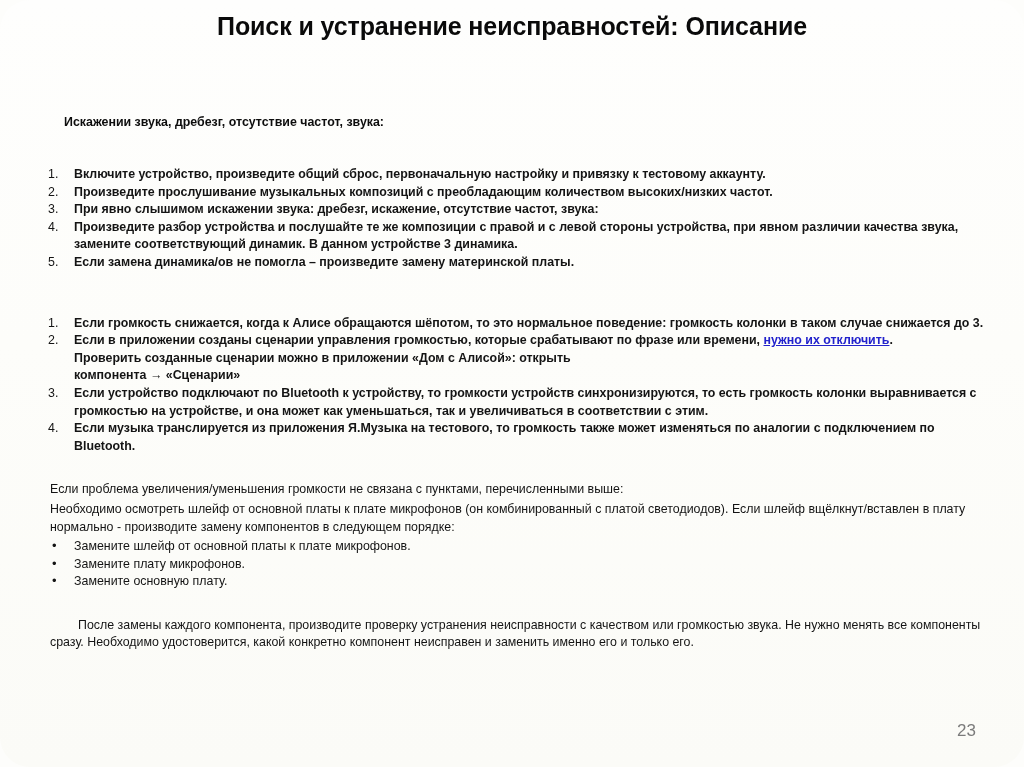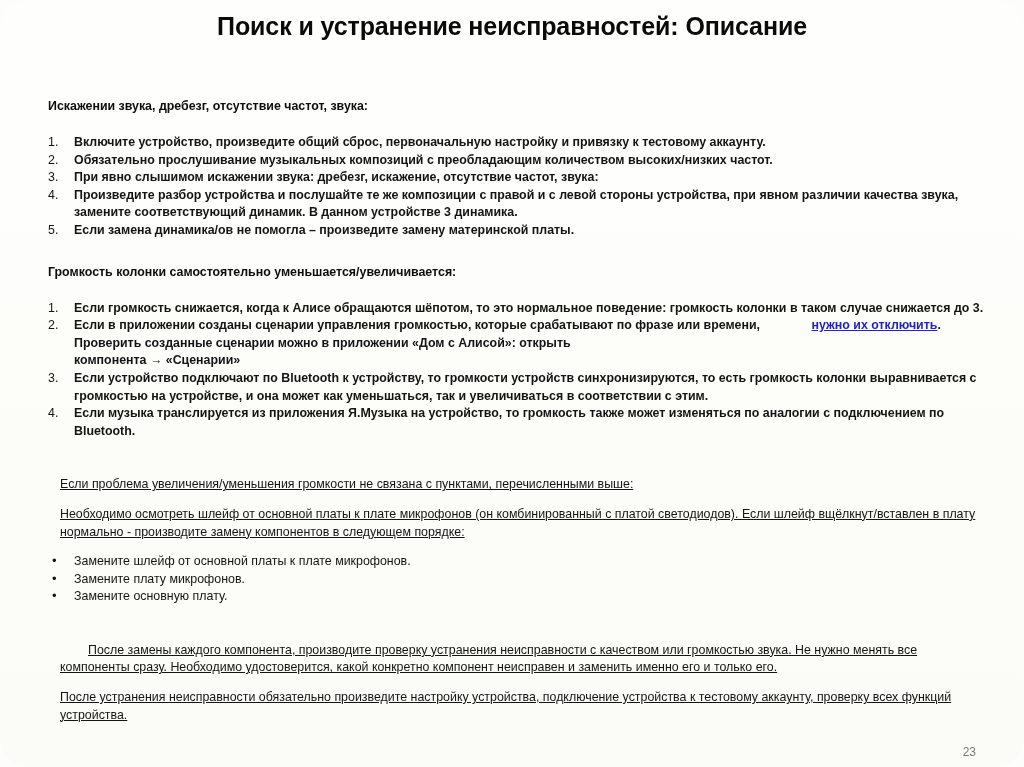--- a/index.html
+++ b/index.html
@@ -50,21 +50,21 @@
     width: 940px;
     font-size: 12.4px;
     line-height: 17.6px;
     color: #141414;
   }
 
   .section-heading {
     font-weight: bold;
     font-size: 12.4px;
     line-height: 17px;
-    margin: 0;
+    margin: 16px;
     color: #0d0d0d;
   }
   .spacer-md { height: 19px; }
   .spacer-lg { height: 24px; }
 
   
   ol.num-list {
     list-style: none;
     margin: 0;
     padding: 0;
@@ -103,39 +103,37 @@
   ul.bul-list > li .bullet {
     position: absolute;
     left: 4px;
     top: -1px;
     font-size: 13px;
     line-height: 17.6px;
     color: #141414;
   }
 
   p.para {
-    margin: 12px;
-    text-decoration: underline;
+    margin: 2px;
   }
   p.para.indent {
     text-indent: 28px;
   }
 
   a.inline-link {
     color: #2222cc;
     text-decoration: underline;
-    margin-left: 48px;
   }
 
   
   .page-number {
     position: absolute;
     right: 48px;
-    bottom: 8px;
-    font-size: 12px;
+    bottom: 26px;
+    font-size: 17px;
     color: #7b7b7b;
     font-family: "Liberation Sans", "DejaVu Sans", sans-serif;
   }
 </style>
 </head>
 <body>
 
 <div class="slide">
 
   <div class="title-block">
@@ -147,57 +145,56 @@
     <p class="section-heading">Искажении звука, дребезг, отсутствие частот, звука:</p>
     <div class="spacer-md"></div>
 
     <ol class="num-list">
       <li>
         <span class="marker">1.</span>
         <span class="li-text">Включите устройство, произведите общий сброс, первоначальную настройку и привязку к тестовому аккаунту.</span>
       </li>
       <li>
         <span class="marker">2.</span>
-        <span class="li-text">Обязательно прослушивание музыкальных композиций с преобладающим количеством высоких/низких частот.</span>
+        <span class="li-text">Произведите прослушивание музыкальных композиций с преобладающим количеством высоких/низких частот.</span>
       </li>
       <li>
         <span class="marker">3.</span>
         <span class="li-text">При явно слышимом искажении звука: дребезг, искажение, отсутствие частот, звука:</span>
       </li>
       <li>
         <span class="marker">4.</span>
         <span class="li-text">Произведите разбор устройства и послушайте те же композиции с правой и с левой стороны устройства, при явном различии качества звука, замените соответствующий динамик. В данном устройстве 3 динамика.</span>
       </li>
       <li>
         <span class="marker">5.</span>
         <span class="li-text">Если замена динамика/ов не помогла – произведите замену материнской платы.</span>
       </li>
     </ol>
 
     <div class="spacer-lg"></div>
 
-    <p class="section-heading">Громкость колонки самостоятельно уменьшается/увеличивается:</p>
     <div class="spacer-md"></div>
 
     <ol class="num-list">
       <li>
         <span class="marker">1.</span>
         <span class="li-text">Если громкость снижается, когда к Алисе обращаются шёпотом, то это нормальное поведение: громкость колонки в таком случае снижается до 3.</span>
       </li>
       <li>
         <span class="marker">2.</span>
         <span class="li-text"><span>Если в приложении созданы сценарии управления громкостью, которые срабатывают по фразе или времени, </span><a href="#" class="inline-link">нужно их отключить</a><span>.</span><span class="sub">Проверить созданные сценарии можно в приложении «Дом с Алисой»: открыть</span><span class="sub">компонента → «Сценарии»</span></span>
       </li>
       <li>
         <span class="marker">3.</span>
         <span class="li-text">Если устройство подключают по Bluetooth к устройству, то громкости устройств синхронизируются, то есть громкость колонки выравнивается с громкостью на устройстве, и она может как уменьшаться, так и увеличиваться в соответствии с этим.</span>
       </li>
       <li>
         <span class="marker">4.</span>
-        <span class="li-text">Если музыка транслируется из приложения Я.Музыка на устройство, то громкость также может изменяться по аналогии с подключением по Bluetooth.</span>
+        <span class="li-text">Если музыка транслируется из приложения Я.Музыка на тестового, то громкость также может изменяться по аналогии с подключением по Bluetooth.</span>
       </li>
     </ol>
 
     <div class="spacer-lg"></div>
 
     <p class="para">Если проблема увеличения/уменьшения громкости не связана с пунктами, перечисленными  выше:</p>
     <p class="para">Необходимо осмотреть шлейф от основной платы к плате микрофонов (он комбинированный с платой светодиодов). Если шлейф вщёлкнут/вставлен в плату нормально - производите замену компонентов в следующем порядке:</p>
 
     <ul class="bul-list">
       <li>
@@ -210,19 +207,18 @@
       </li>
       <li>
         <span class="bullet">•</span>
         <span>Замените основную плату.</span>
       </li>
     </ul>
 
     <div class="spacer-lg"></div>
 
     <p class="para indent">После замены каждого компонента, производите проверку устранения неисправности с качеством или громкостью звука. Не нужно менять все компоненты сразу. Необходимо удостоверится, какой конкретно компонент неисправен и заменить именно его и только его.</p>
-    <p class="para">После устранения неисправности обязательно произведите настройку устройства, подключение устройства к тестовому аккаунту, проверку всех функций устройства.</p>
 
   </div>
 
   <div class="page-number">23</div>
 
 </div>
 
 </body></html>

